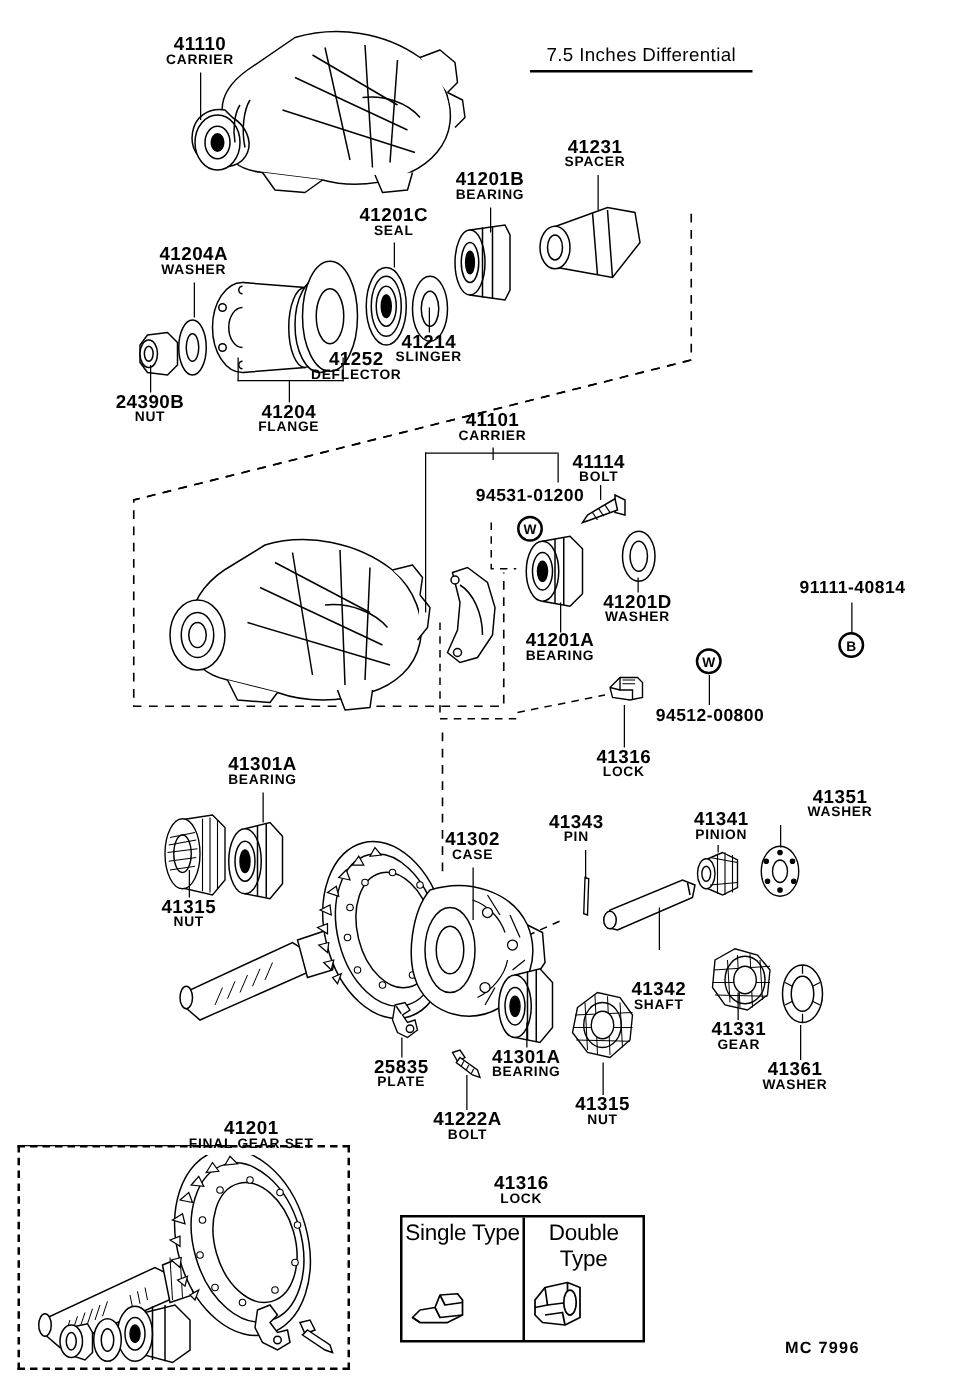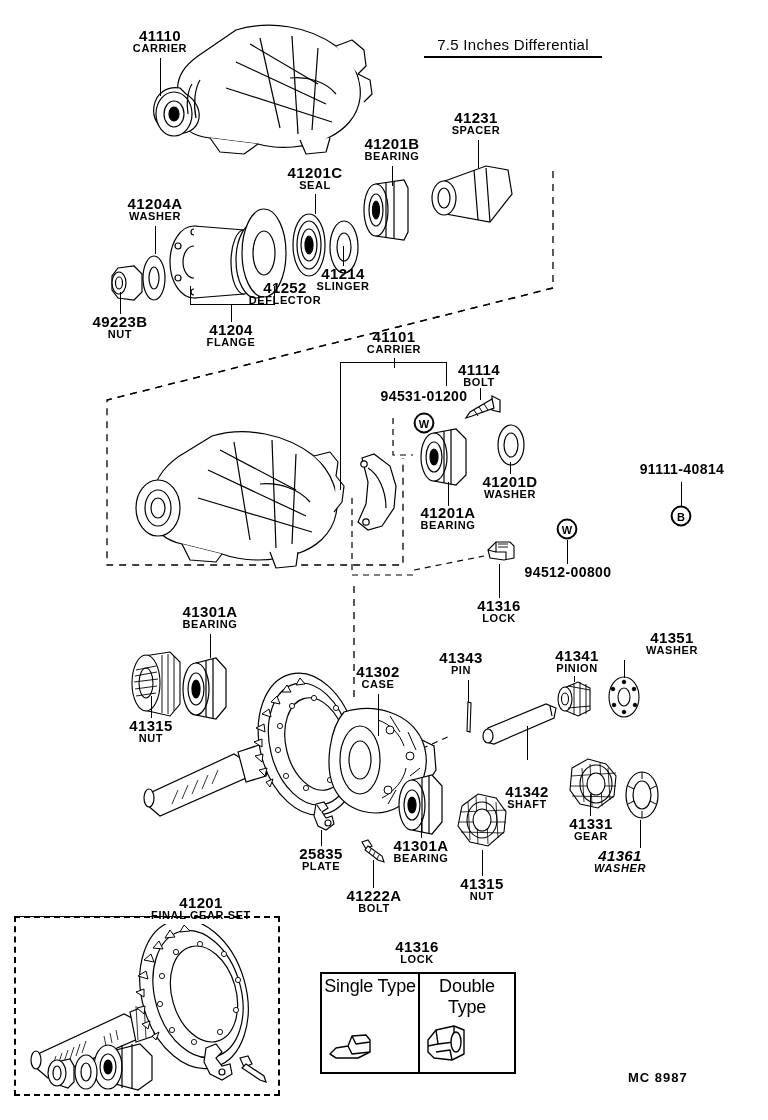--- a/index.html
+++ b/index.html
@@ -243,21 +243,21 @@
     </g>
   </svg>
 
   <div class="lbl" style="left:110px; top:196px; width:90px;">
     <span class="num">41204A</span>
     <span class="nm">WASHER</span>
   </div>
   <div class="lead v" style="left:155px; top:226px; height:28px;"></div>
 
   <div class="lbl" style="left:80px; top:314px; width:80px;">
-    <span class="num">49223B</span>
+    <span class="num">24390B</span>
     <span class="nm">NUT</span>
   </div>
   <div class="lead v" style="left:120px; top:292px; height:22px;"></div>
 
   <div class="lbl" style="left:186px; top:322px; width:90px;">
     <span class="num">41204</span>
     <span class="nm">FLANGE</span>
   </div>
   <div class="lead v" style="left:231px; top:304px; height:18px;"></div>
   <div class="lead h" style="left:190px; top:304px; width:85px;"></div>
@@ -588,21 +588,21 @@
   </div>
   <div class="lead v" style="left:590px; top:794px; height:22px;"></div>
 
   <svg class="art-svg" style="left:620px; top:770px;" width="44" height="50" viewBox="0 0 44 50">
     <g fill="#fff" stroke="#000" stroke-width="1.2">
       <ellipse cx="22" cy="25" rx="16" ry="23"></ellipse>
       <ellipse cx="22" cy="25" rx="9" ry="14"></ellipse>
       <path d="M22 2 L22 9 M36 16 L30 19 M36 34 L30 31 M22 48 L22 41 M8 34 L14 31 M8 16 L14 19" stroke-width="1"></path>
     </g>
   </svg>
-  <div class="lbl" style="left:576px; top:848px; width:88px;font-style:italic;">
+  <div class="lbl" style="left:592px; top:848px; width:88px;">
     <span class="num">41361</span>
     <span class="nm">WASHER</span>
   </div>
   <div class="lead v" style="left:640px; top:820px; height:28px;"></div>
 
   <svg class="art-svg" style="left:308px; top:800px;" width="32" height="34" viewBox="0 0 32 34">
     <g fill="#fff" stroke="#000" stroke-width="1.1">
       <path d="M8 4 L16 2 L20 8 L14 12 L18 18 L24 16 L26 24 L18 30 L10 26 L6 16 Z"></path>
       <circle cx="20" cy="23" r="3"></circle>
       <path d="M9 5 L13 11" fill="none"></path>
@@ -756,15 +756,15 @@
             <path d="M16 8 L18 22 L34 20 L34 4" fill="none"></path>
             <path d="M18 22 L8 24" fill="none"></path>
             <path d="M16 30 L30 28 L32 38" fill="none"></path>
             <ellipse cx="36" cy="20" rx="5" ry="10"></ellipse>
           </g>
         </svg>
       </div>
     </div>
   </div>
 
-  <div class="footer-code" style="left:628px; top:1070px;">MC  8987</div>
+  <div class="footer-code" style="left:628px; top:1070px;">MC  7996</div>
 
 </div>
 
 </body></html>

